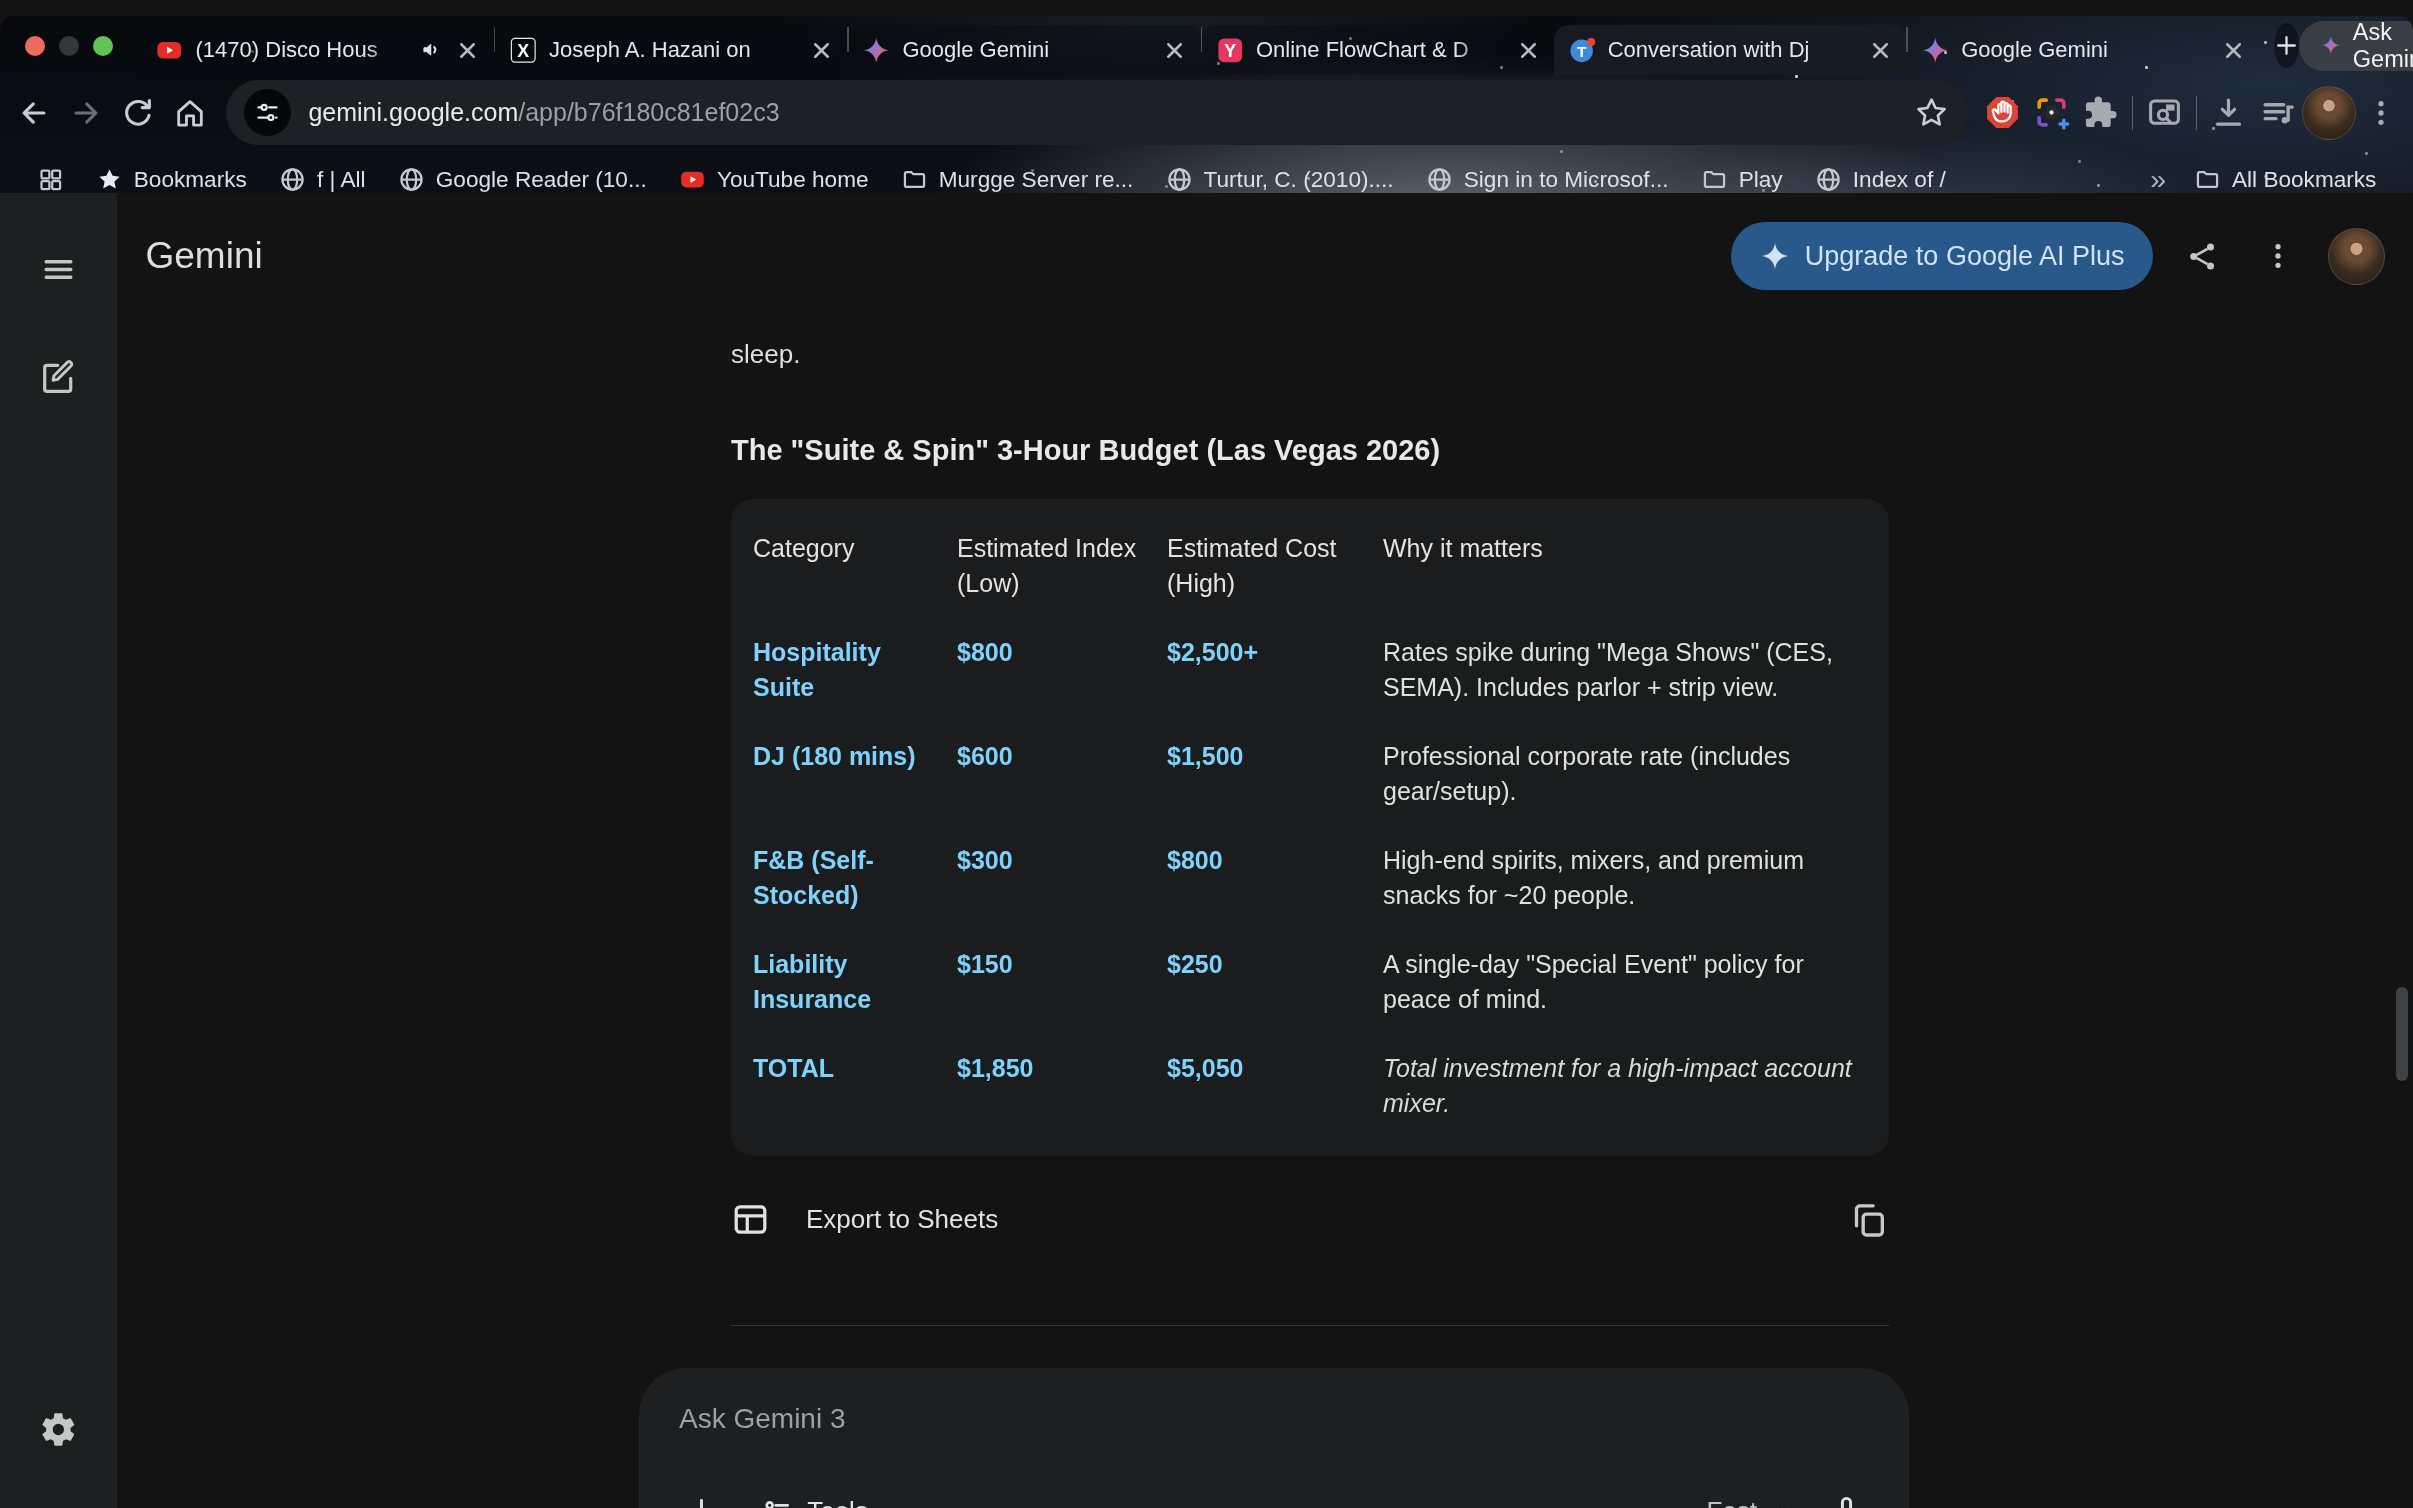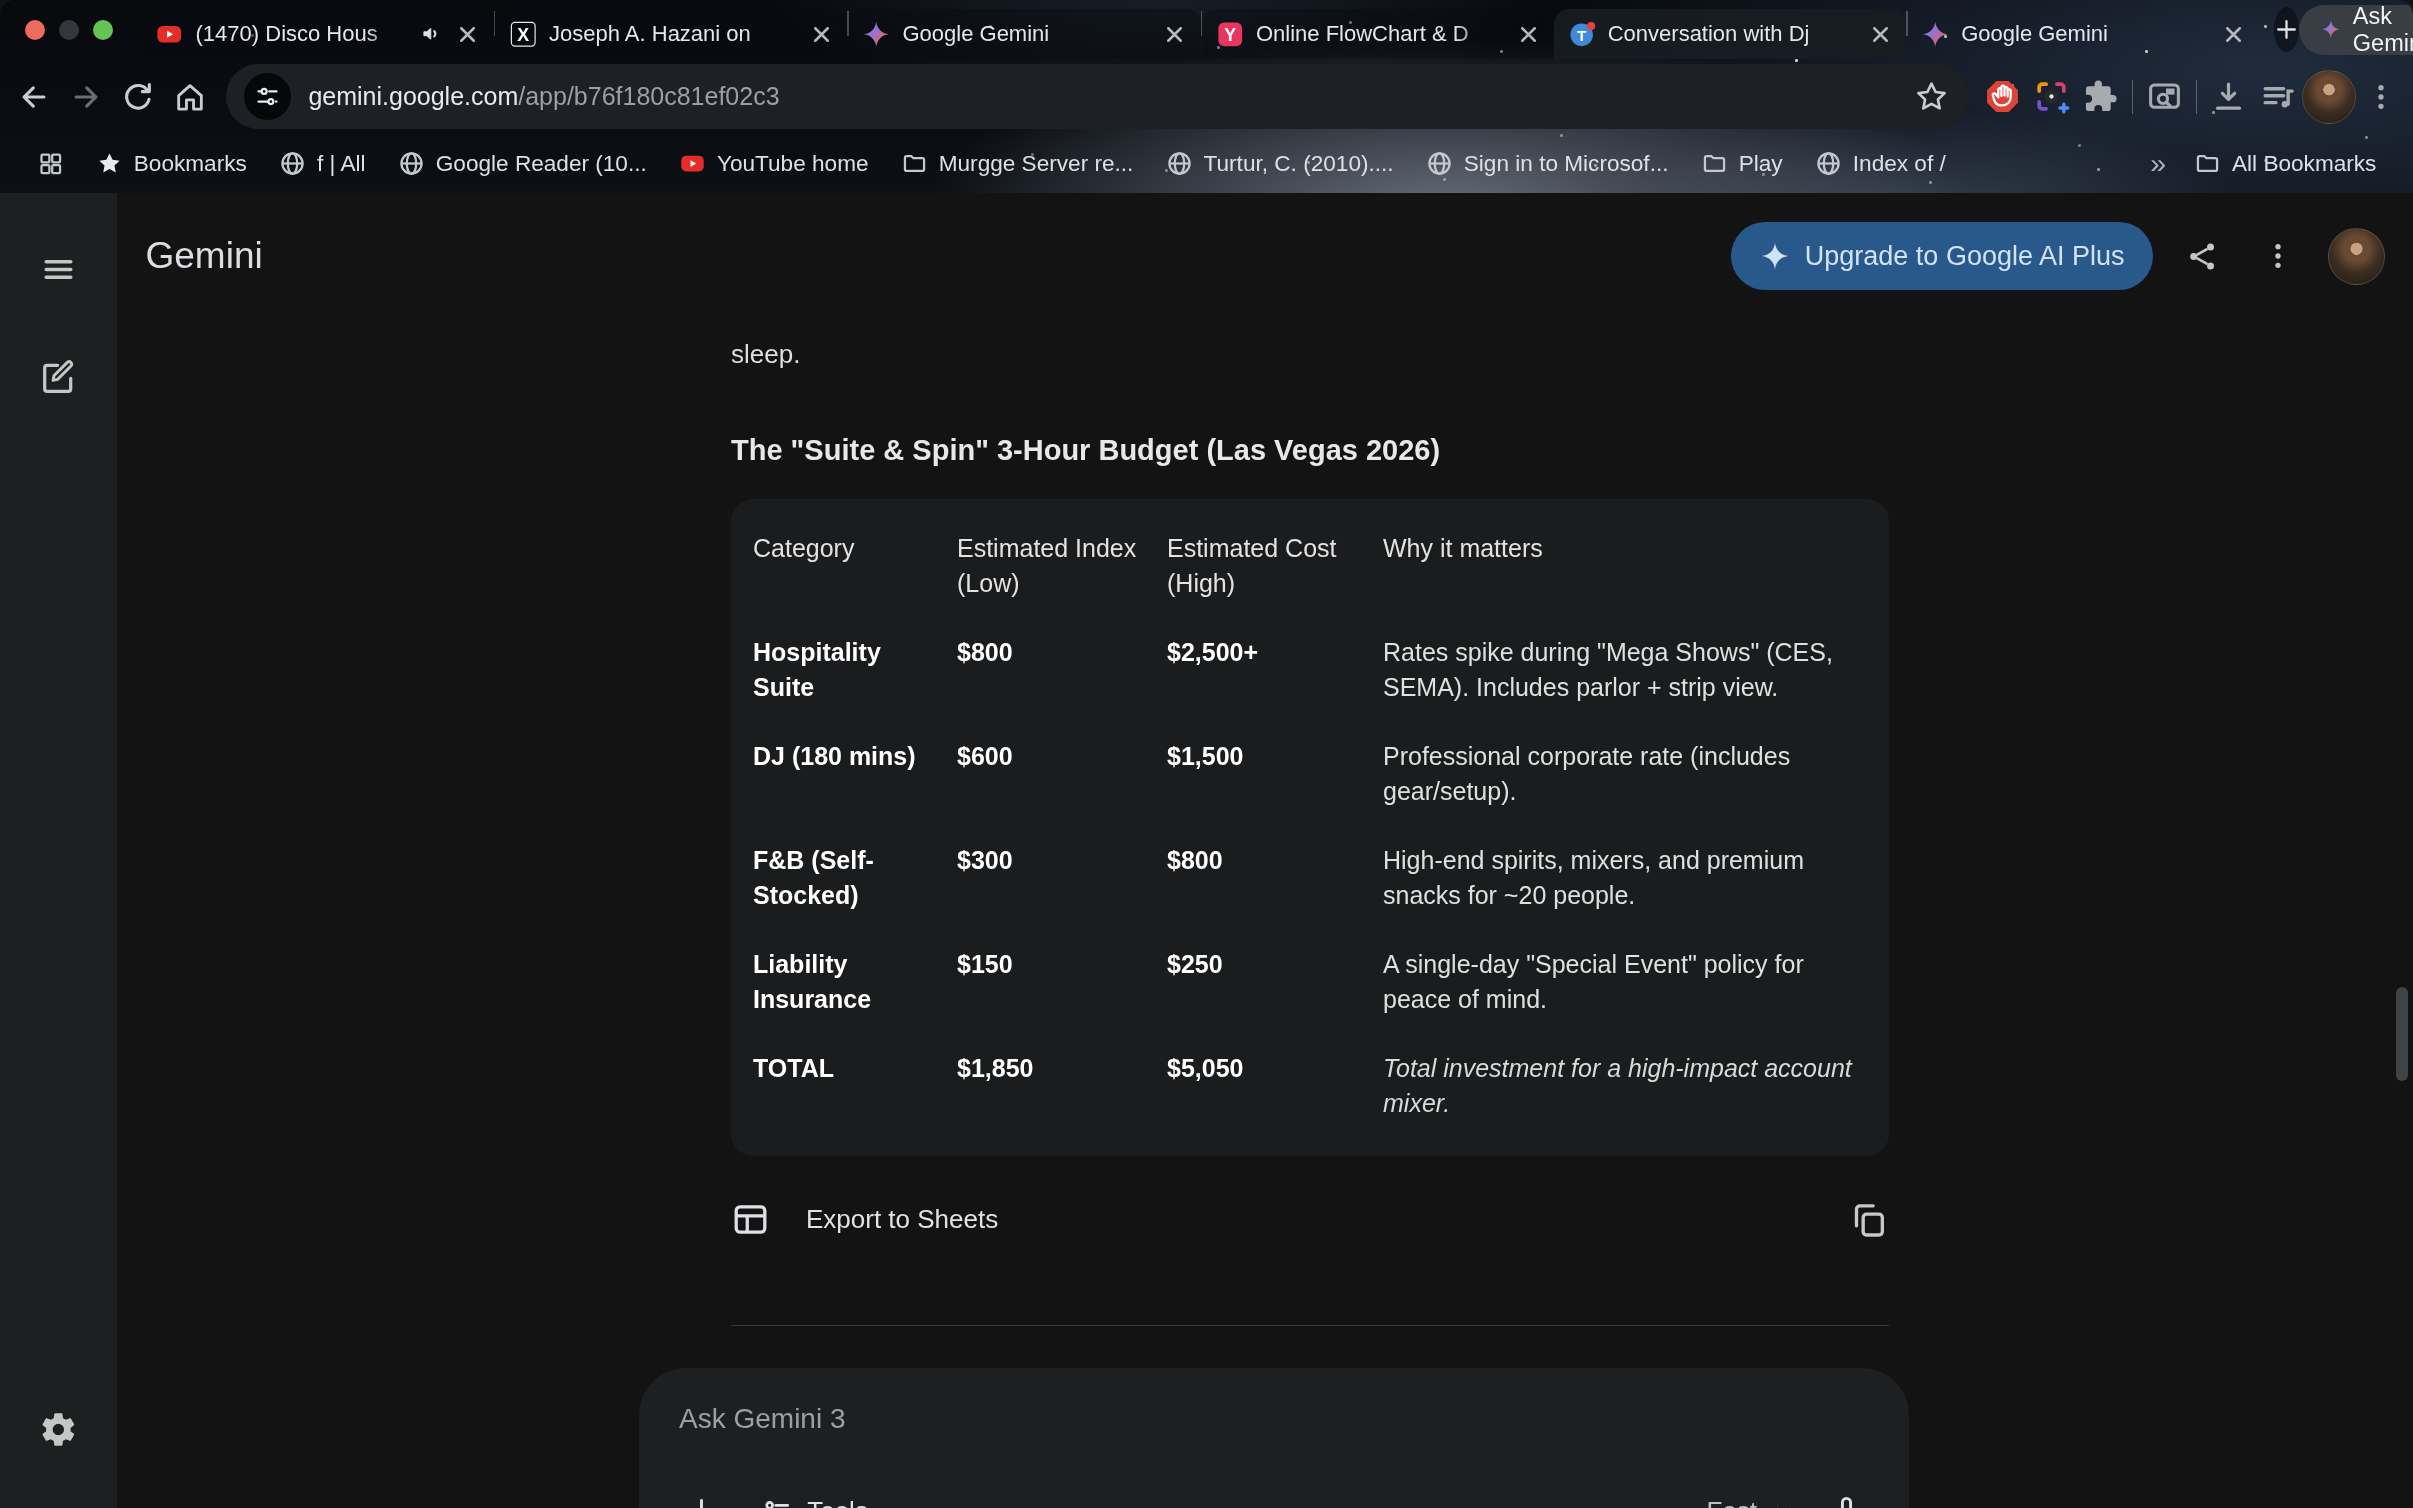--- a/index.html
+++ b/index.html
@@ -1,21 +1,21 @@
 <!DOCTYPE html>
 <html style="--upgrade-bg: #28598a; --upgrade-text: #d2e3f7; --accent-blue: #8ab4f8; --youtube-red: #f00f1f; --adblock-red: #dd4437;font-size:13.4px"><head>
 <meta charset="utf-8">
 <style>
   html,body{margin:0;padding:0}
   body{width:2413px;height:1508px;overflow:hidden;background:#131314;
        font-family:"Liberation Sans",sans-serif;color:#e3e3e3;position:relative}
   svg{display:block}
 
   
-  .chrome{position:absolute;top:0;left:0;right:0;height:193px;border-radius:15px 15px 0 0;overflow:hidden;
+  .chrome{position:absolute;top:16px;left:0;right:0;height:193px;border-radius:15px 15px 0 0;overflow:hidden;
     background:
       radial-gradient(838px 277px at 60% 108%, rgba(188,202,220,.50), transparent 62%),
       radial-gradient(687px 218px at 48% -12%, rgba(95,115,145,.22), transparent 60%),
       radial-gradient(1173px 360px at 94% 34%, rgba(66,92,128,.40), transparent 65%),
       radial-gradient(520px 176px at 80% 112%, rgba(150,170,196,.28), transparent 60%),
       linear-gradient(180deg,#07090d,#0c0f15);}
   .stars{position:absolute;inset:0;pointer-events:none}
   .stars i{position:absolute;left:0;top:0;width:2.5px;height:2.5px;border-radius:50%;background:transparent;
     box-shadow:
      251px 34px rgba(255,255,255,.45), 436px 101px rgba(255,255,255,.35), 587px 67px rgba(255,255,255,.5),
@@ -91,21 +91,21 @@
   .hicon{width:52px;height:52px;display:flex;align-items:center;justify-content:center;color:#c4c7c5}
   .avatar.big{width:55px;height:55px}
 
   .convo{width:1158px;margin-left:614px}
   .sleep{margin-top:20px;font-size:26px;color:#dfdfdf}
   .secheading{margin-top:64px;font-size:29px;font-weight:700;color:#e8e8e8}
   .tablecard{margin-top:32px;background:#1b1c1d;border-radius:22px;padding:32px 17px 35px 22px;
              display:grid;grid-template-columns:204px 210px 216px 1fr;row-gap:34px;
              font-size:25px;line-height:35px;color:#e1e3e3;box-sizing:border-box}
   .th{font-weight:400;color:#e3e3e3}
-  .cat,.amt{font-weight:700;color:#ffffff;padding-right:18.4px}
+  .cat,.amt{font-weight:700;color:#7dd3fc;padding-right:18.4px}
   .why{color:#dfe1e1;padding-right:15px}
   .why.it{font-style:italic;color:#d9dbdb}
 
   .exportrow{margin-top:23.5px;height:80px;display:flex;align-items:center;gap:36px;font-size:26px;color:#e1e3e3}
   .exporticon{width:39px;height:39px;color:#dfe1e5}
   .copybtn{margin-left:auto;width:40px;height:40px;color:#c6c9c7}
 
   .divider{margin-top:65px;height:1.7px;background:#3e4043;border:none;opacity:.85}
 
   .inputwrap{width:1270px;margin-left:522px}

